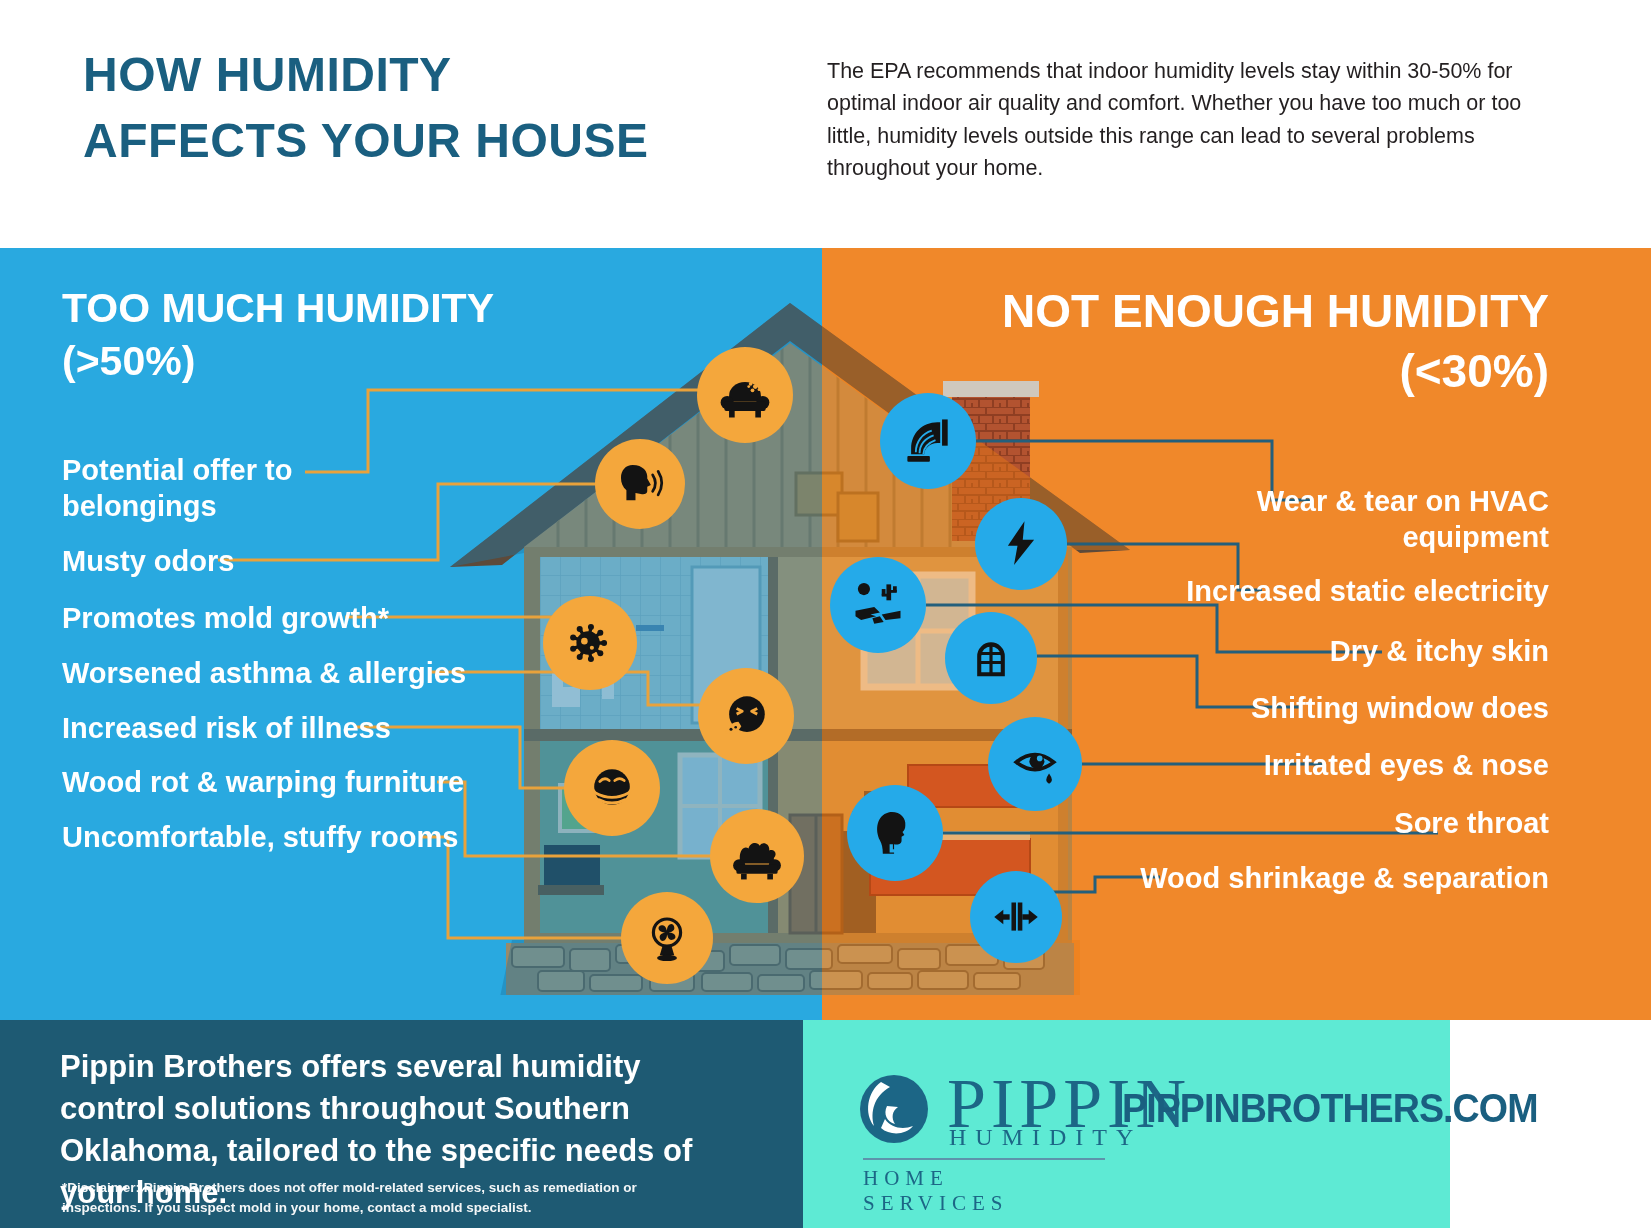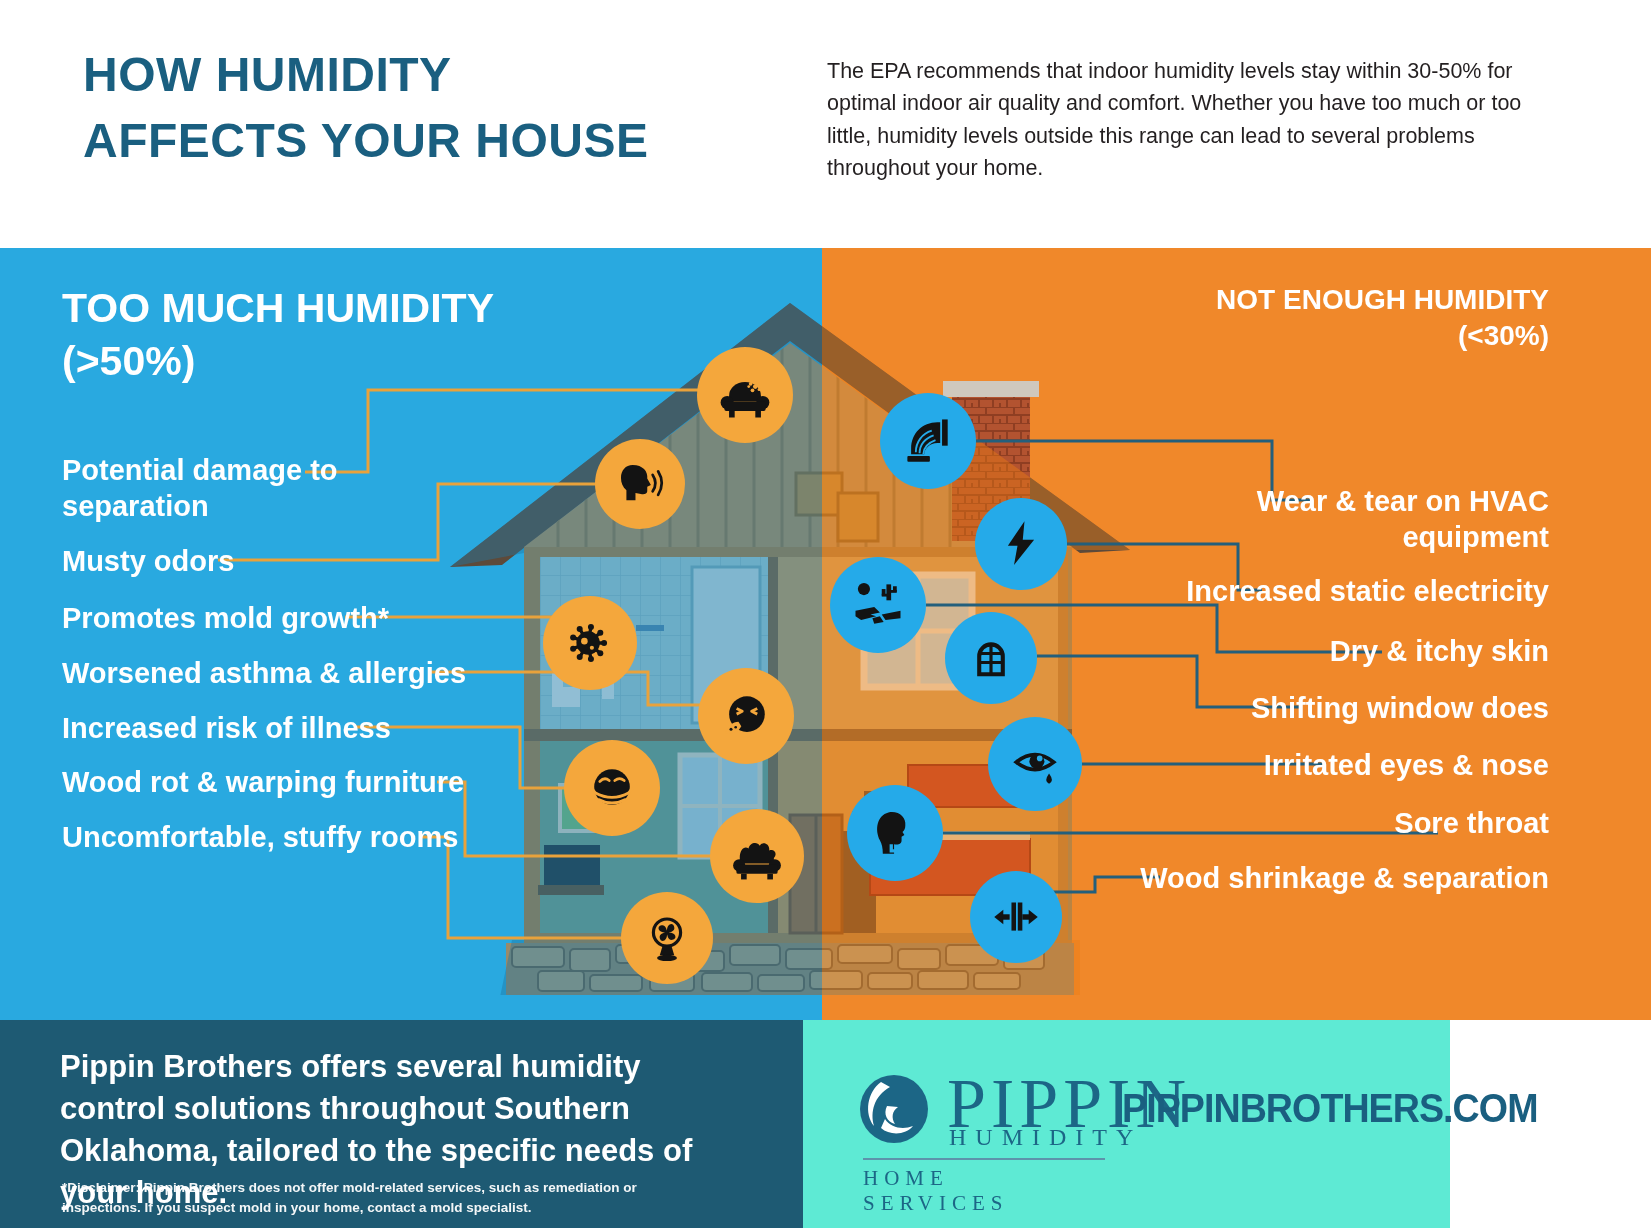--- a/index.html
+++ b/index.html
@@ -12,21 +12,21 @@
          line-height:1.38;letter-spacing:.5px;margin-left:20px;}
   .intro{position:absolute;left:827px;top:55px;width:724px;color:#231F20;font-size:21.5px;
          line-height:1.5;}
 
   
   .main{position:absolute;left:0;top:248px;width:1651px;height:896px;padding-left:39px;}
   .half-blue{position:absolute;left:0;top:0;width:822px;height:772px;background:#29A9E0;}
   .half-orange{position:absolute;left:822px;top:0;width:829px;height:772px;background:#F0882A;}
 
   .lheading{position:absolute;left:62px;top:34px;color:#fff;font-size:41px;font-weight:bold;line-height:1.3;}
-  .rheading{position:absolute;right:141px;top:34px;color:#fff;font-size:28px;font-weight:bold;line-height:1.3;text-align:right;}
+  .rheading{position:absolute;right:141px;top:34px;color:#fff;font-size:46px;font-weight:bold;line-height:1.3;text-align:right;}
 
   .llabel{position:absolute;left:62px;color:#fff;font-size:29px;font-weight:bold;line-height:1.25;}
   .rlabel{position:absolute;right:141px;color:#fff;font-size:29px;font-weight:bold;line-height:1.25;text-align:right;}
 
   .house-svg{position:absolute;left:440px;top:47px;}
   .connectors{position:absolute;left:0;top:0;pointer-events:none;}
 
   .circle{position:absolute;border-radius:50%;display:flex;align-items:center;justify-content:center;}
   .circle.c-orange{background:#F4A73C;--accent:#F4A73C;}
   .circle.c-blue{background:#25AAE9;--accent:#25AAE9;}
@@ -188,21 +188,21 @@
 
     <div class="lheading">
       <div>TOO MUCH HUMIDITY</div>
       <div>(&gt;50%)</div>
     </div>
     <div class="rheading">
       <div>NOT ENOUGH HUMIDITY</div>
       <div>(&lt;30%)</div>
     </div>
 
-    <div class="llabel" style="top:204px;width:280px;">Potential damage to separation</div>
+    <div class="llabel" style="top:204px;width:280px;">Potential offer to belongings</div>
     <div class="llabel" style="top:295px;">Musty odors</div>
     <div class="llabel" style="top:352px;">Promotes mold growth*</div>
     <div class="llabel" style="top:407px;">Worsened asthma &amp; allergies</div>
     <div class="llabel" style="top:462px;">Increased risk of illness</div>
     <div class="llabel" style="top:516px;">Wood rot &amp; warping furniture</div>
     <div class="llabel" style="top:571px;">Uncomfortable, stuffy rooms</div>
 
     <div class="rlabel" style="top:235px;width:300px;">Wear &amp; tear on HVAC equipment</div>
     <div class="rlabel" style="top:325px;">Increased static electricity</div>
     <div class="rlabel" style="top:385px;text-align:right;">Dry &amp; itchy skin</div>

